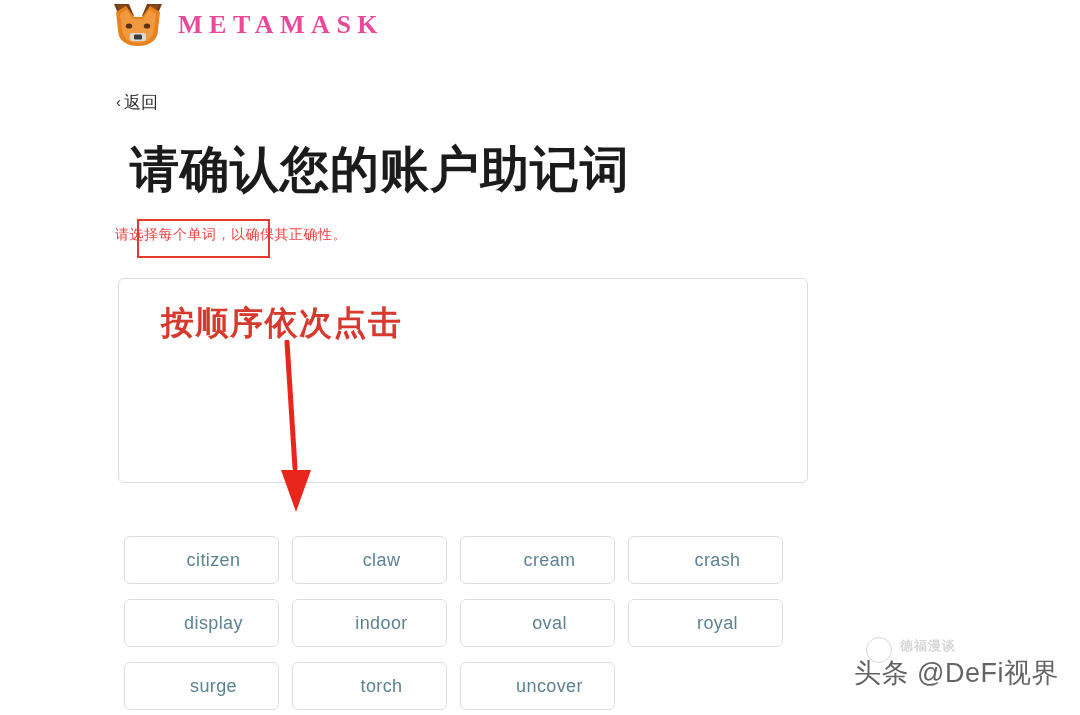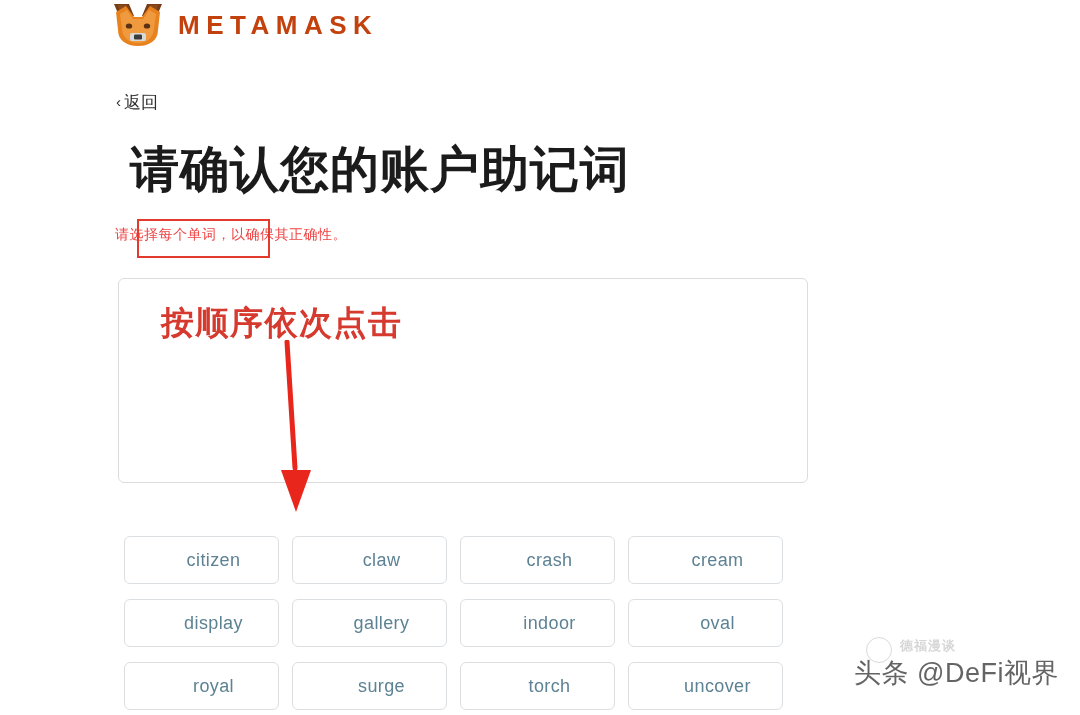--- a/index.html
+++ b/index.html
@@ -27,22 +27,22 @@
   }
   #fox-logo {
     width: 52px;
     height: 46px;
     display: block;
   }
   #brand-wordmark {
     font-size: 26px;
     letter-spacing: 6.5px;
     font-weight: 700;
-    color: #c2410c;
-    font-family: Liberation Sans, sans-serif;
+    color: #ec4899;
+    font-family: Liberation Serif, serif;
   }
 
   
   #back-link {
     position: absolute;
     left: 116px;
     top: 91px;
     font-size: 17px;
     color: #2b2b2b;
     display: flex;
@@ -230,24 +230,23 @@
 
 <div id="annotation-text">按顺序依次点击</div>
 <svg id="annotation-arrow" viewBox="0 0 90 195">
   <path d="M32,2 L40,128" stroke="#e8261c" stroke-width="5" fill="none" stroke-linecap="round"></path>
   <polygon points="26,130 56,130 41,172" fill="#e8261c"></polygon>
 </svg>
 
 <div id="word-grid">
   <div class="word-chip">citizen</div>
   <div class="word-chip">claw</div>
+  <div class="word-chip">cream</div>
   <div class="word-chip">crash</div>
-  <div class="word-chip">cream</div>
   <div class="word-chip">display</div>
-  <div class="word-chip">gallery</div>
   <div class="word-chip">indoor</div>
   <div class="word-chip">oval</div>
   <div class="word-chip">royal</div>
   <div class="word-chip">surge</div>
   <div class="word-chip">torch</div>
   <div class="word-chip">uncover</div>
 </div>
 
 <div id="watermark">
   <div id="watermark-avatar"></div>

